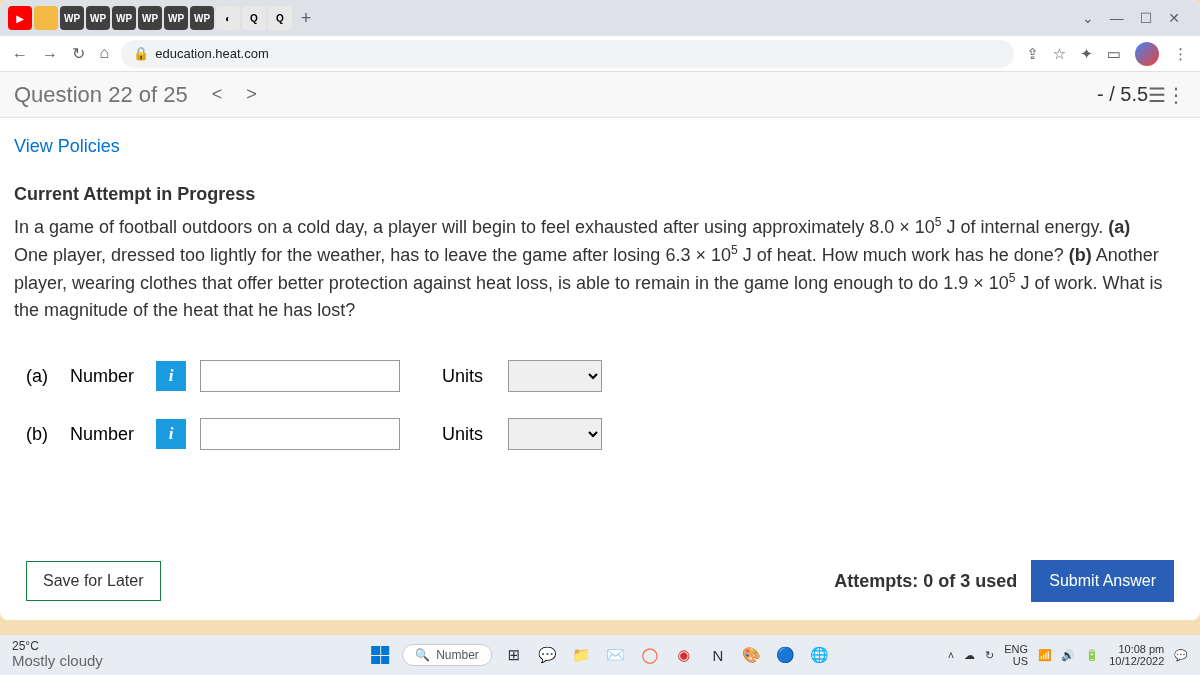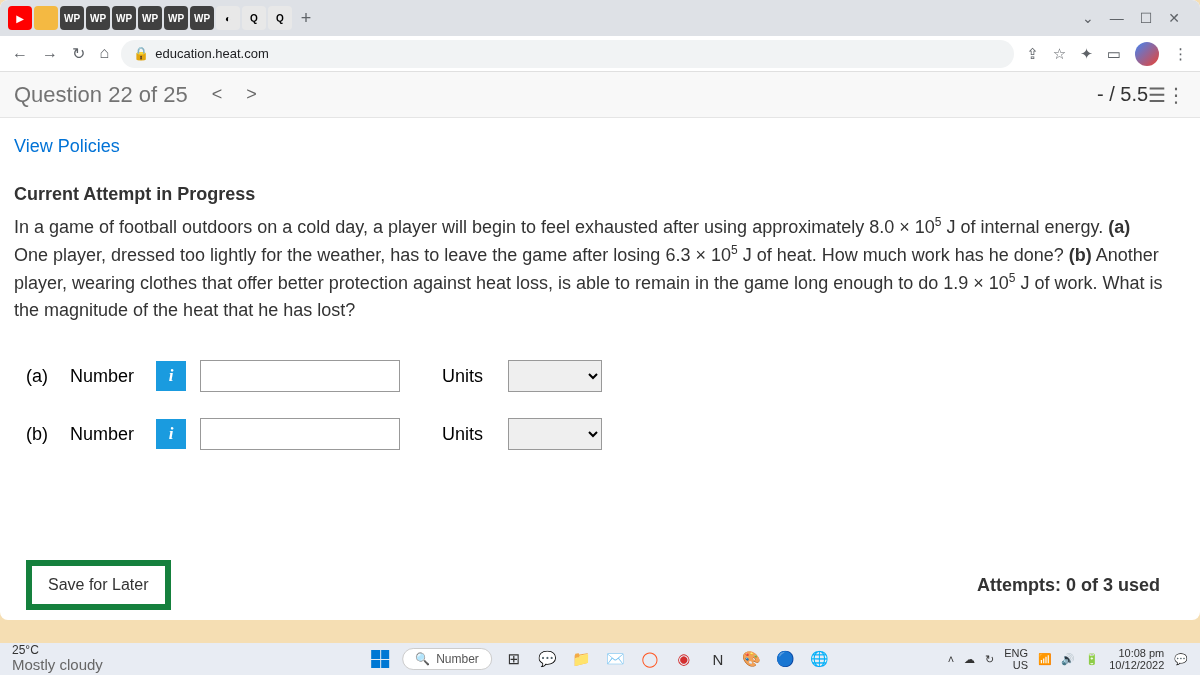--- a/index.html
+++ b/index.html
@@ -28,25 +28,25 @@
 .question-text { font-size: 18px; line-height: 1.5; color: #333; margin-bottom: 36px; padding-right: 20px; }
 .question-text sup { font-size: 12px; }
 .answer-row { display: flex; align-items: center; gap: 14px; margin-bottom: 26px; font-size: 18px; padding-left: 12px; }
 .label-part { width: 30px; }
 .label-num { width: 72px; }
 .info-icon { width: 30px; height: 30px; background: #1a9bdf; color: #fff; display: flex; align-items: center; justify-content: center; font-weight: bold; font-family: serif; font-style: italic; font-size: 17px; }
 .num-input { width: 200px; height: 32px; border: 1px solid #999; padding: 0 6px; font-size: 15px; }
 .units-label { margin-left: 28px; width: 52px; }
 .units-select { width: 94px; height: 32px; border: 1px solid #999; font-size: 14px; }
 .footer-row { display: flex; align-items: center; margin-top: 110px; padding: 0 12px; }
-.save-btn { border: 6px solid #15803d; background: #fff; padding: 10px 16px; font-size: 16px; color: #333; }
+.save-btn { border: 1px solid #15803d; background: #fff; padding: 10px 16px; font-size: 16px; color: #333; }
 .attempts-text { margin-left: auto; font-size: 18px; font-weight: bold; color: #333; margin-right: 14px; }
 .submit-btn { background: #2a5fb8; color: #fff; border: none; padding: 12px 18px; font-size: 16px; }
 .hint-text { font-size: 18px; color: #333; padding-left: 12px; margin-top: 8px; }
-.taskbar { position: absolute; bottom: 0; left: 0; right: 0; height: 32px; background: #e8ecf3; display: flex; align-items: center; padding: 0 12px; font-size: 12px; color: #333; }
+.taskbar { position: absolute; bottom: 0; left: 0; right: 0; height: 40px; background: #e8ecf3; display: flex; align-items: center; padding: 0 12px; font-size: 12px; color: #333; }
 .weather { display: flex; flex-direction: column; line-height: 1.1; }
 .weather-temp { font-size: 12px; }
 .weather-desc { font-size: 15px; color: #666; }
 .tb-center { position: absolute; left: 50%; transform: translateX(-50%); display: flex; align-items: center; gap: 10px; }
 .tb-icon { width: 24px; height: 24px; display: flex; align-items: center; justify-content: center; font-size: 15px; }
 .search-pill { display: flex; align-items: center; gap: 6px; background: #fff; border: 1px solid #ccc; border-radius: 16px; padding: 3px 12px; font-size: 12px; color: #555; }
 .tb-right { margin-left: auto; display: flex; align-items: center; gap: 10px; font-size: 11px; }
 .time-block { text-align: right; line-height: 1.1; }
 .win-icon { width: 18px; height: 18px; display: grid; grid-template-columns: 1fr 1fr; grid-template-rows: 1fr 1fr; gap: 1px; }
 .win-icon span { background: #0078d4; }
@@ -135,20 +135,21 @@
       <span class="label-num">Number</span>
       <div class="info-icon">i</div>
       <input class="num-input" style="">
       <span class="units-label">Units</span>
       <select class="units-select"><option></option></select>
     </div>
 
     <div class="footer-row">
       <button class="save-btn">Save for Later</button>
       <span class="attempts-text">Attempts: 0 of 3 used</span>
+      <button class="submit-btn">Submit Answer</button>
     </div>
 
   </div>
 </div>
 
 <div class="taskbar">
   <div class="weather">
     <span class="weather-temp">25°C</span>
     <span class="weather-desc">Mostly cloudy</span>
   </div>

